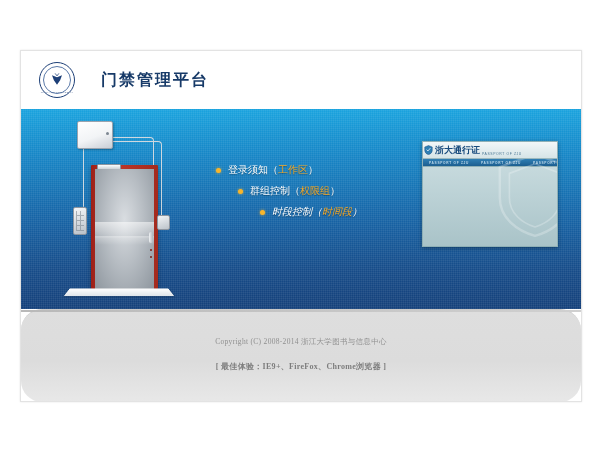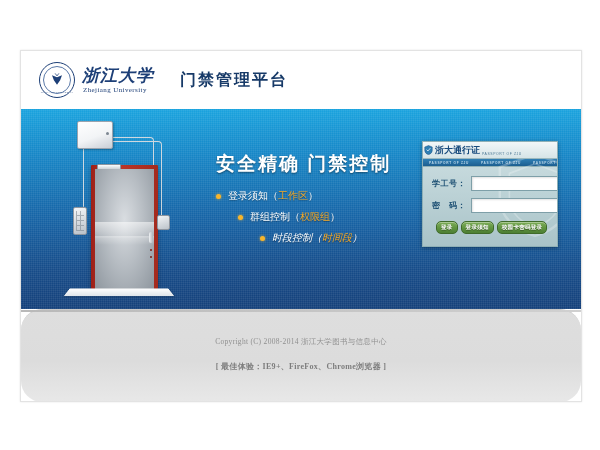--- a/index.html
+++ b/index.html
@@ -253,24 +253,20 @@
 <div class="page">
 
   <div class="header">
     <div class="logo-wrap">
       <div class="crest">
         <svg class="bird" viewBox="0 0 24 24">
           <path d="M4 6 L12 9 L20 6 L17 14 L12 21 L7 14 Z" fill="#1d3f77"></path>
           <path d="M9 3 L12 7 L15 3" stroke="#1d3f77" stroke-width="1.2" fill="none"></path>
         </svg>
         <div class="ring-txt">ZHEJIANG UNIVERSITY</div>
-      </div>
-      <div class="zju-text">
-        <div class="zju-cn">浙江大学</div>
-        <div class="zju-en">Zhejiang University</div>
       </div>
     </div>
     <div class="platform-title">门禁管理平台</div>
   </div>
 
   <div class="banner">
 
     <div class="illus">
       <div class="wire w1"></div>
       <div class="wire w2"></div>
@@ -285,21 +281,20 @@
         </div>
         <div class="handle"></div>
         <div class="lockdot" style="top:68%"></div>
         <div class="lockdot" style="top:73%"></div>
       </div>
       <div class="reader"></div>
       <div class="floor"></div>
     </div>
 
     <div class="copy">
-      <div class="headline">安全精确  门禁控制</div>
       <ul class="feature-list">
         <li class="feature">
           <span class="dot"></span>
           <span>登录须知（</span>
           <span class="hl">工作区</span>
           <span>）</span>
         </li>
         <li class="feature f2">
           <span class="dot"></span>
           <span>群组控制（</span>
@@ -329,35 +324,20 @@
         <span class="login-title">浙大通行证</span>
         <span class="login-sub">PASSPORT OF ZJU</span>
       </div>
 
       <div class="strip">
         <span>PASSPORT OF ZJU</span>
         <span>PASSPORT OF ZJU</span>
         <span>PASSPORT OF ZJU</span>
       </div>
 
-      <div class="form">
-        <div class="row">
-          <div class="lbl">学工号：</div>
-          <input class="fld" type="text" placeholder="" style="">
-        </div>
-        <div class="row">
-          <div class="lbl">密　码：</div>
-          <input class="fld" type="password" placeholder="" style="">
-        </div>
-        <div class="btns">
-          <div class="btn">登录</div>
-          <div class="btn">登录须知</div>
-          <div class="btn">校园卡密码登录</div>
-        </div>
-      </div>
     </div>
   </div>
 
   <div class="footer">
     <div class="footer-line"></div>
     <div class="copyright">Copyright (C) 2008-2014 浙江大学图书与信息中心</div>
     <div class="browser">[ 最佳体验：IE9+、FireFox、Chrome浏览器 ]</div>
   </div>
 
 </div>

